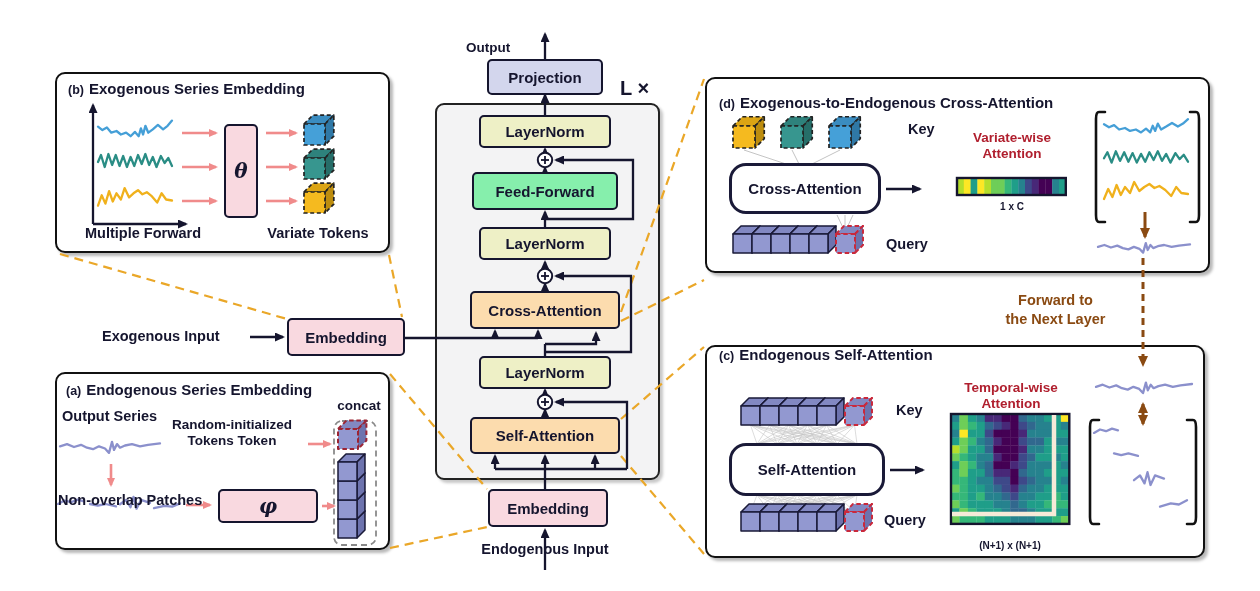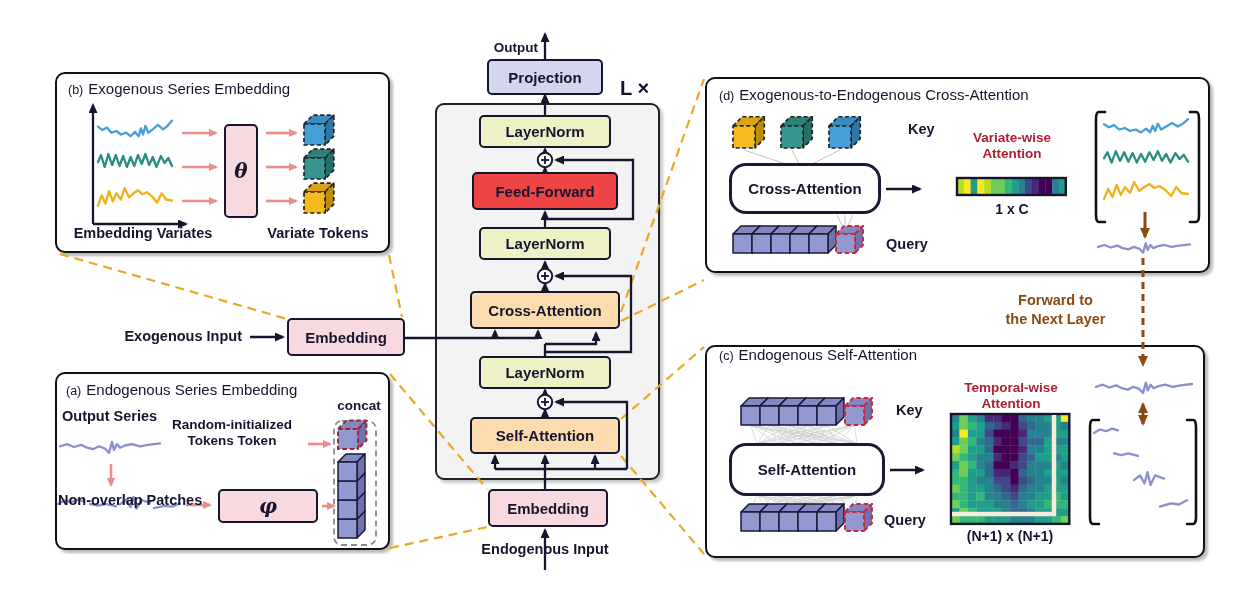--- a/index.html
+++ b/index.html
@@ -8,31 +8,31 @@
           font-family:"Liberation Sans",sans-serif;color:#15152e}
   .panel{position:absolute;background:#fff;border:2.6px solid #111;border-radius:10px;
          box-shadow:3px 3px 3px rgba(0,0,0,.28);z-index:1}
   .container-gray{position:absolute;background:#f3f3f4;border:2.4px solid #222;border-radius:9px;
          box-shadow:3px 3px 3px rgba(0,0,0,.22);z-index:1}
   svg#gfx{position:absolute;left:0;top:0;z-index:5;pointer-events:none}
   .box{position:absolute;display:flex;align-items:center;justify-content:center;
        border:2.4px solid #15152e;border-radius:5px;font-weight:bold;font-size:15px;z-index:10}
   .proj{background:#d3d6ed}
   .ln{background:#eef0c6}
-  .ffn{background:#ef4444}
+  .ffn{background:#86efac}
   .attn{background:#fcdcae}
   .emb{background:#f9d9e0}
   .bigbox{position:absolute;background:#fff;border:3px solid #1a1a38;border-radius:17px;
           display:flex;align-items:center;justify-content:center;font-weight:bold;font-size:15px;z-index:10}
   .lbl{position:absolute;font-weight:bold;font-size:14.5px;z-index:10;white-space:nowrap}
-  .ctr{text-align:center}.rgt{text-align:right}
-  .sm{font-size:14px}.md{font-size:13.5px}
+  .ctr{text-align:center}.rgt{}
+  .sm{font-size:10px}.md{font-size:13.5px}
   .red{color:#b01f2e;font-size:13.5px}
   .brown{color:#8a4a12}
-  .title{position:absolute;font-weight:normal;font-size:15px;white-space:nowrap;z-index:10}
+  .title{position:absolute;font-weight:bold;font-size:15px;white-space:nowrap;z-index:10}
   .prefix{font-size:12.5px;margin-right:5px}
   .greek{font-family:"DejaVu Serif",serif;font-style:italic;font-size:20px;font-weight:bold}
   .lx{position:absolute;font-weight:bold;font-size:20px;z-index:10}
 </style>
 </head>
 <body>
 
 <div class="canvas">
 
   <div class="panel" style="left:55px;top:72px;width:335px;height:181px"></div>
@@ -521,52 +521,52 @@
   <div class="lx" style="left:620px;top:77px">L ×</div>
   <div class="box ln" style="left:479px;top:115px;width:132px;height:33px">LayerNorm</div>
   <div class="box ffn" style="left:472px;top:172px;width:146px;height:38px">Feed-Forward</div>
   <div class="box ln" style="left:479px;top:227px;width:132px;height:33px">LayerNorm</div>
   <div class="box attn" style="left:470px;top:291px;width:150px;height:38px">Cross-Attention</div>
   <div class="box ln" style="left:479px;top:356px;width:132px;height:33px">LayerNorm</div>
   <div class="box attn" style="left:470px;top:417px;width:150px;height:37px">Self-Attention</div>
   <div class="box emb" style="left:488px;top:489px;width:120px;height:38px">Embedding</div>
   <div class="lbl ctr" style="left:477px;top:541px;width:136px">Endogenous Input</div>
 
-  <div class="lbl rgt" style="left:110px;top:328px;width:132px">Exogenous Input</div>
+  <div class="lbl rgt" style="left:102px;top:328px;width:132px">Exogenous Input</div>
   <div class="box emb" style="left:287px;top:318px;width:118px;height:38px">Embedding</div>
 
   <div class="title" style="left:68px;top:80px"><span class="prefix">(b)</span><span>Exogenous Series Embedding</span></div>
   <div class="box emb" style="left:224px;top:124px;width:34px;height:94px">
       <span class="greek">θ</span>
     </div>
-  <div class="lbl ctr" style="left:68px;top:225px;width:150px">Embedding Variates</div>
+  <div class="lbl ctr" style="left:68px;top:225px;width:150px">Multiple Forward</div>
   <div class="lbl ctr" style="left:248px;top:225px;width:140px">Variate Tokens</div>
 
   <div class="title" style="left:66px;top:381px"><span class="prefix">(a)</span><span>Endogenous Series Embedding</span></div>
   <div class="lbl" style="left:62px;top:408px">Output Series</div>
   <div class="lbl ctr md" style="left:158px;top:417px;width:148px">Random-initialized</div>
   <div class="lbl ctr md" style="left:158px;top:433px;width:148px">Tokens Token</div>
   <div class="lbl ctr md" style="left:330px;top:398px;width:58px">concat</div>
   <div class="box emb" style="left:218px;top:489px;width:100px;height:34px">
       <span class="greek">φ</span>
     </div>
   <div class="lbl" style="left:58px;top:492px">Non-overlap Patches</div>
 
-  <div class="title" style="left:719px;top:86px"><span class="prefix">(d)</span><span>Exogenous-to-Endogenous Cross-Attention</span></div>
+  <div class="title" style="left:719px;top:94px"><span class="prefix">(d)</span><span>Exogenous-to-Endogenous Cross-Attention</span></div>
   <div class="lbl" style="left:908px;top:121px">Key</div>
   <div class="bigbox" style="left:729px;top:163px;width:152px;height:51px">Cross-Attention</div>
   <div class="lbl" style="left:886px;top:236px">Query</div>
   <div class="lbl ctr red" style="left:962px;top:130px;width:100px">Variate-wise</div>
   <div class="lbl ctr red" style="left:962px;top:146px;width:100px">Attention</div>
   <div class="lbl ctr sm" style="left:984px;top:201px;width:56px">1 x C</div>
 
   <div class="title" style="left:719px;top:346px"><span class="prefix">(c)</span><span>Endogenous Self-Attention</span></div>
   <div class="lbl" style="left:896px;top:402px">Key</div>
   <div class="bigbox" style="left:729px;top:443px;width:156px;height:53px">Self-Attention</div>
   <div class="lbl" style="left:884px;top:512px">Query</div>
   <div class="lbl ctr red" style="left:956px;top:380px;width:110px">Temporal-wise</div>
   <div class="lbl ctr red" style="left:956px;top:396px;width:110px">Attention</div>
-  <div class="lbl ctr sm" style="left:950px;top:528px;width:120px">(N+1) x (N+1)</div>
+  <div class="lbl ctr sm" style="left:950px;top:540px;width:120px">(N+1) x (N+1)</div>
 
   <div class="lbl ctr brown" style="left:978px;top:292px;width:155px">Forward to</div>
   <div class="lbl ctr brown" style="left:978px;top:311px;width:155px">the Next Layer</div>
 
 </div>
 
 </body></html>

